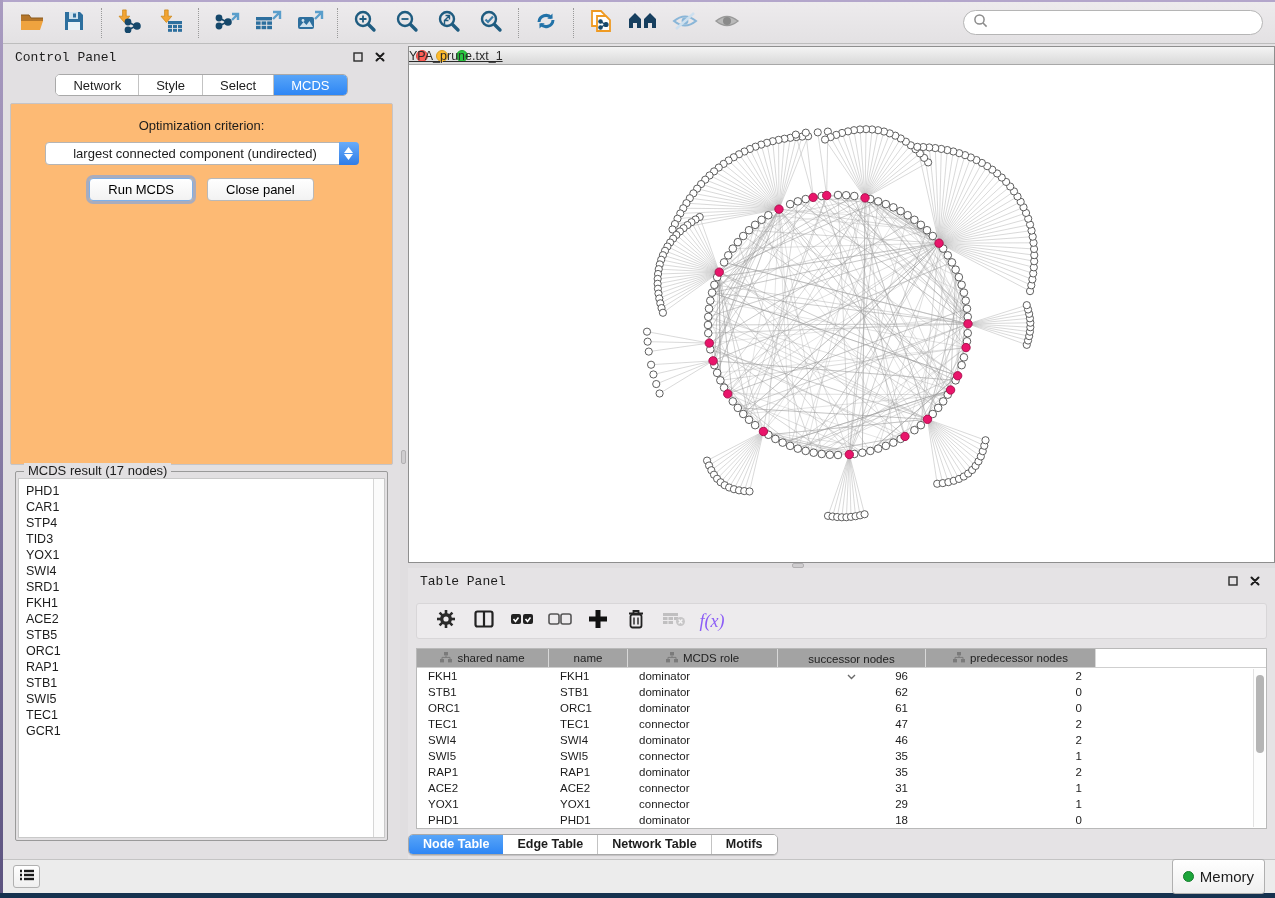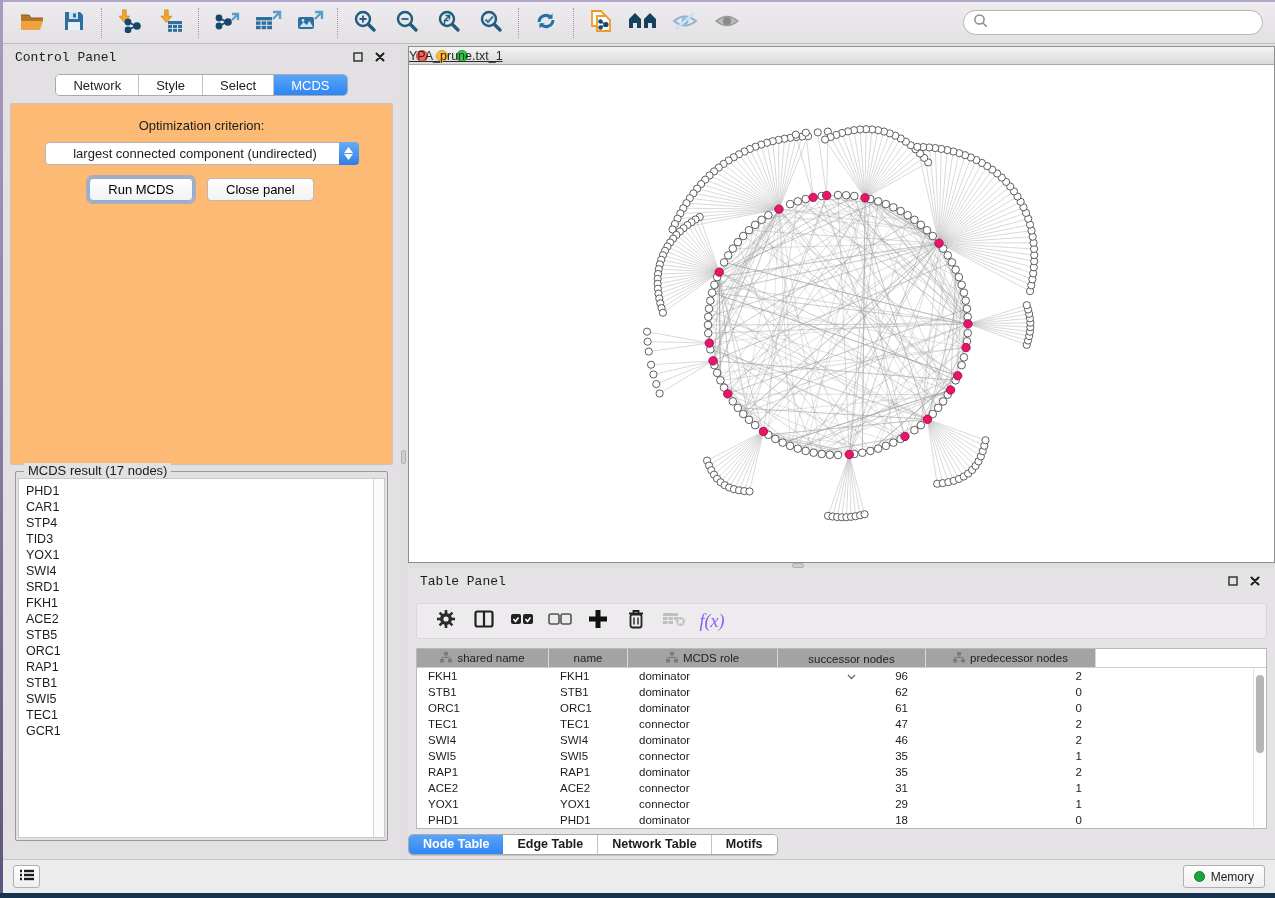--- a/index.html
+++ b/index.html
@@ -72,21 +72,21 @@
   .td.num { text-align:right; padding-left:0; }
   .tb-vscroll { position:absolute; right:1px; top:20px; bottom:1px; width:12px; background:#fdfdfd; border-left:1px solid #e2e2e2;}
   .tb-thumb { position:absolute; left:2px; top:6px; width:8px; height:78px; background:#b5b5b5; border-radius:4px;}
   .tp-tabs { height:30px; display:flex; justify-content:flex-start; align-items:center; flex:0 0 auto;font-weight:bold;}
   .tp-tabs .seg { height:21px; box-shadow:0 1px 1px rgba(0,0,0,.15);}
   .tp-tabs .tab { padding:0 14px; font-size:12.5px;}
 
   
   .statusbar { height:34px; background:#ececec; border-top:1px solid #c4c4c4; display:flex; align-items:center; padding:0 10px; flex:0 0 auto;}
   .sb-btn { width:27px; height:23px; background:linear-gradient(#fff,#efefef); border:1px solid #b0b0b0; border-radius:3px; display:flex; align-items:center; justify-content:center;}
-  .mem-btn { margin-left:auto; height:23px; padding:4px 10px; background:linear-gradient(#fff,#efefef); border:1px solid #b0b0b0; border-radius:3px; display:flex; align-items:center; gap:6px; font-size:12px;}
+  .mem-btn { margin-left:auto; height:35px; padding:4px 10px; background:linear-gradient(#fff,#efefef); border:1px solid #b0b0b0; border-radius:3px; display:flex; align-items:center; gap:6px; font-size:15px;}
   .mem-dot { width:11px; height:11px; border-radius:50%; background:#1ca53a; border:1px solid #157c2c;}
 </style>
 </head>
 <body>
 
 <div class="wall-top"></div>
 <div class="wall-left"></div>
 
 <div class="app">
 

